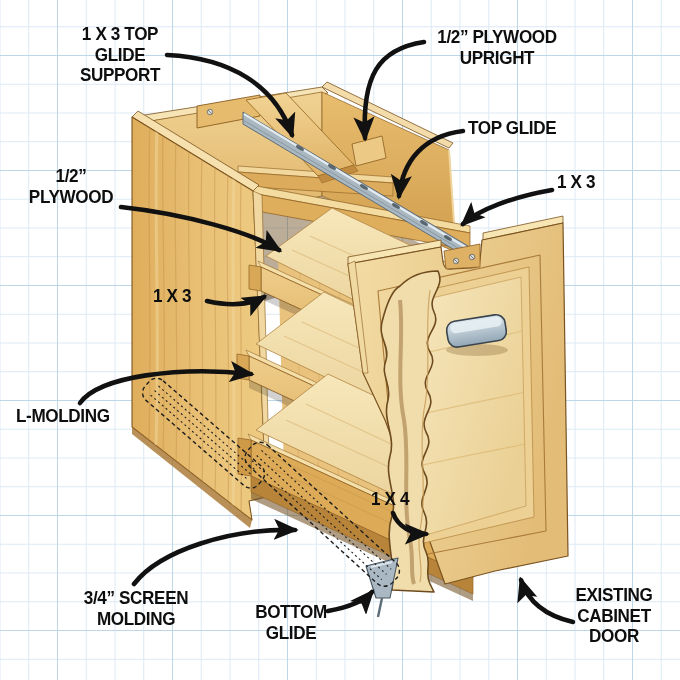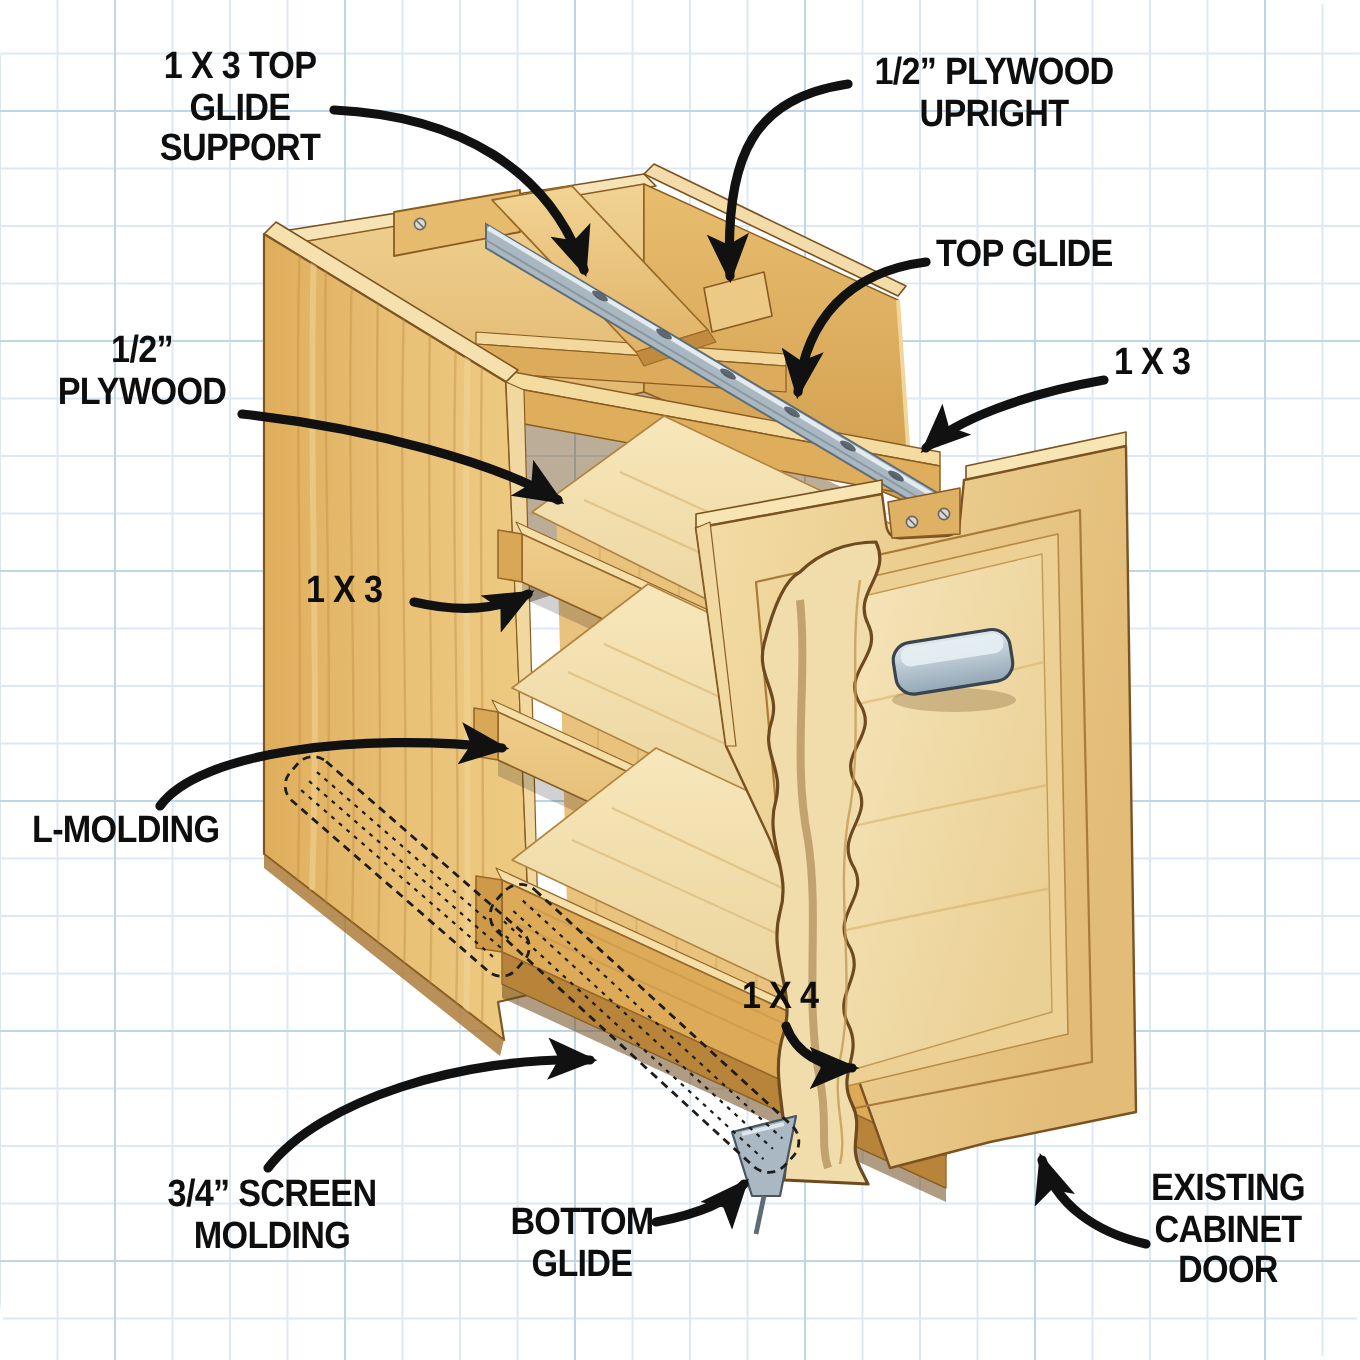--- a/index.html
+++ b/index.html
@@ -7,21 +7,20 @@
     position:relative;width:680px;height:680px;overflow:hidden;
     background-color:#ffffff;
     background-image:
       linear-gradient(#bed7e8 1px, transparent 1px),
       linear-gradient(90deg,#bed7e8 1px, transparent 1px),
       linear-gradient(#dce9f3 1px, transparent 1px),
       linear-gradient(90deg,#dce9f3 1px, transparent 1px);
     background-size:115px 115px,115px 115px,28.75px 28.75px,28.75px 28.75px;
     background-position:57px 55px,57px 55px,57px 55px,57px 55px;
     font-family:"Liberation Sans", sans-serif;
-    border-radius:30px;
   }
   svg.art{position:absolute;left:0;top:0;}
   .lbl{
     position:absolute;
     color:#0e0e0e;
     font-weight:bold;
     font-size:19px;
     line-height:20.5px;
     letter-spacing:-0.4px;
     white-space:pre-line;

